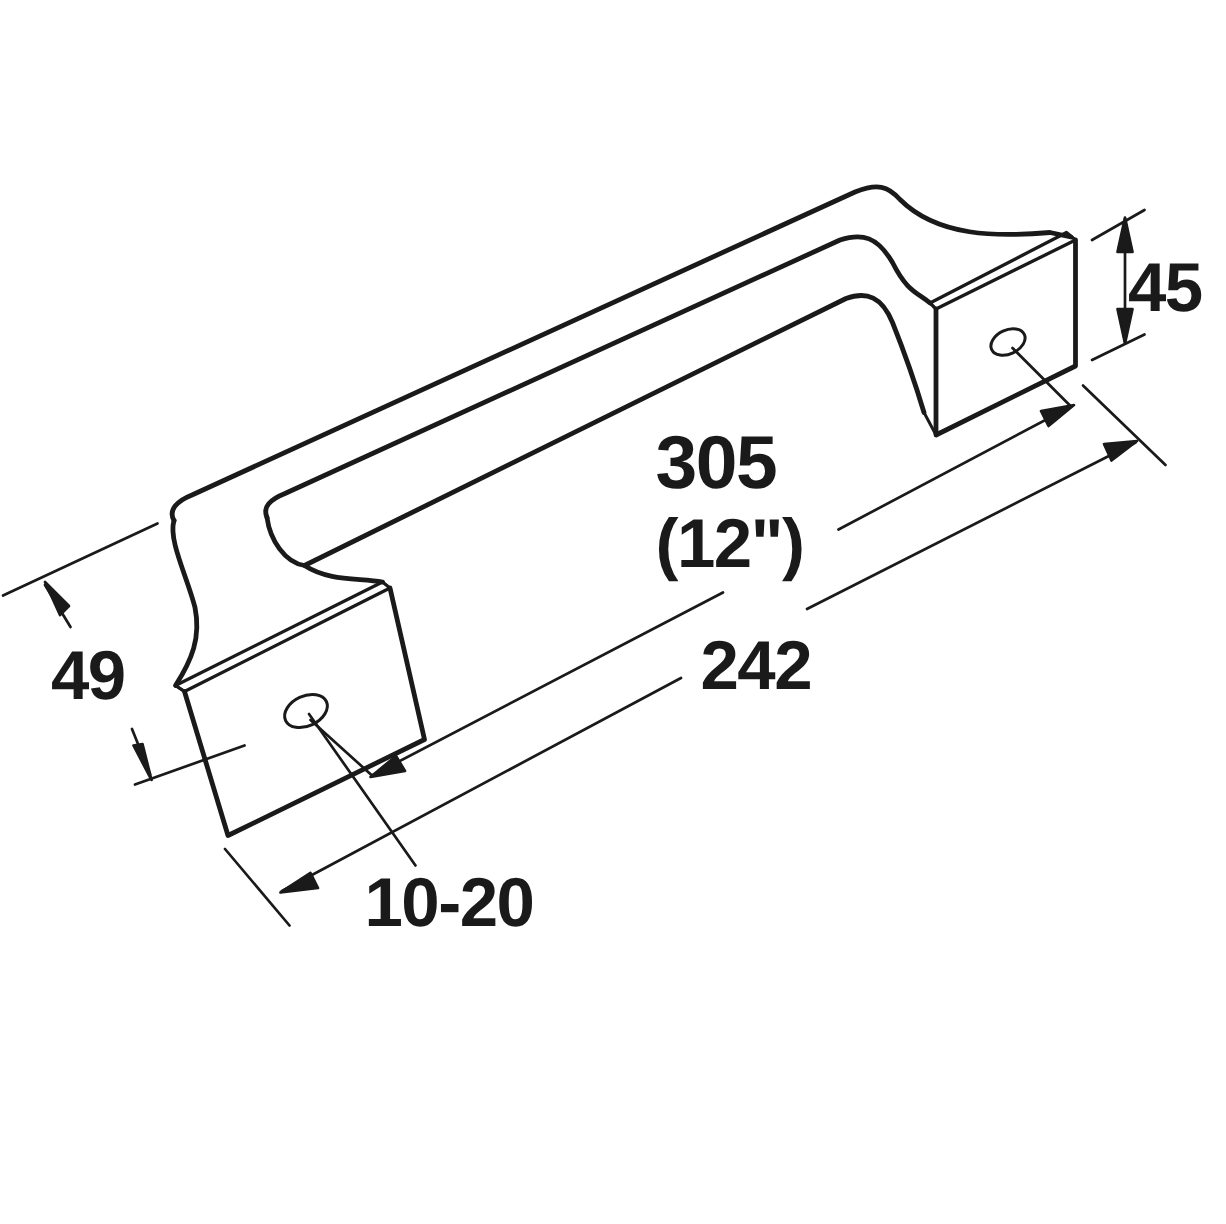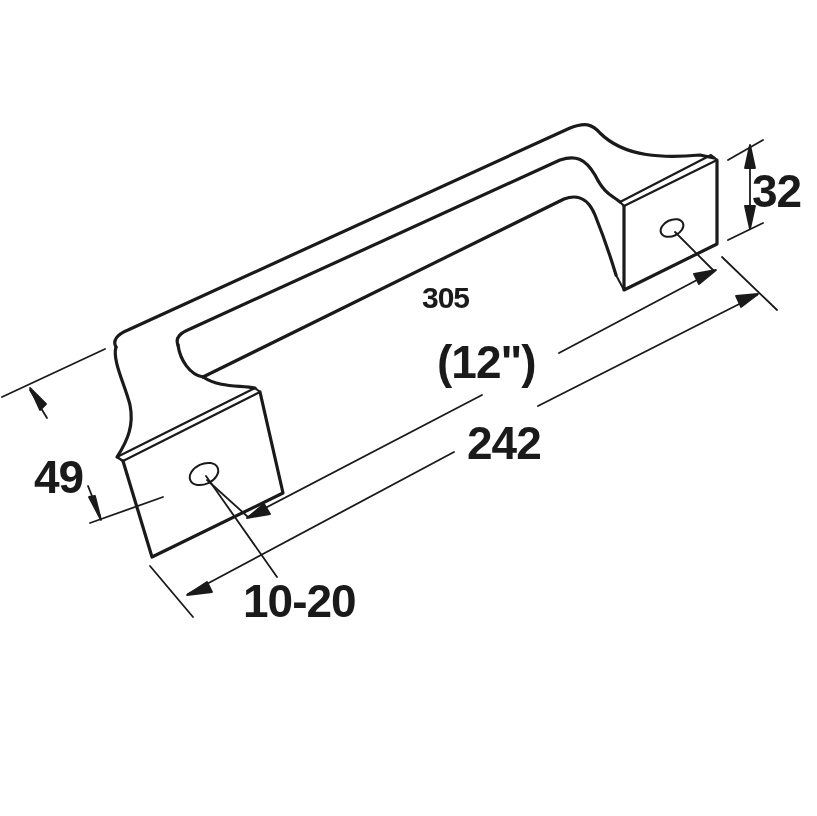--- a/index.html
+++ b/index.html
@@ -1,21 +1,21 @@
 <!DOCTYPE html>
 <html><head>
 <meta charset="utf-8">
 <style>
   html, body { margin: 0; padding: 0; background: #ffffff; }
   .canvas { position: relative; width: 817px; height: 816px; background: #ffffff; overflow: hidden; }
   svg.drawing { position: absolute; left: 0; top: 0; }
   .lbl { position: absolute; font-family: "Liberation Sans", sans-serif; font-weight: bold; color: #1a1a1a; line-height: 1; white-space: nowrap; letter-spacing: -1px; }
-  .l-49 { left: 34px; top: 427px; font-size: 46px; margin-top: 27px; }
+  .l-49 { left: 34px; top: 427px; font-size: 46px; }
   .l-32 { left: 752px; top: 168px; font-size: 46px; }
-  .l-305 { left: 422px; top: 283px; font-size: 30px; text-align: right; }
+  .l-305 { left: 437px; top: 283px; font-size: 50px; text-align: right; }
   .l-12 { left: 437px; top: 339px; font-size: 46px; }
   .l-335 { left: 467px; top: 420px; font-size: 46px; }
   .l-1024 { left: 243px; top: 578px; font-size: 46px; }
 </style>
 </head>
 <body>
 
 <div class="canvas">
   <svg class="drawing" width="817" height="816" viewBox="0 0 817 816" fill="none" stroke="#1a1a1a" stroke-linecap="round" stroke-linejoin="round">
 
@@ -80,18 +80,18 @@
       <path d="M 758 294 L 736 296 L 741 307 Z" fill="#1a1a1a"></path>
       <path d="M 187 595 L 207 582 L 212 592 Z" fill="#1a1a1a"></path>
     </g>
 
     <g stroke-width="1.8">
       <line x1="206" y1="476" x2="277" y2="577"></line>
     </g>
   </svg>
 
   <div class="lbl l-49">49</div>
-  <div class="lbl l-32">32</div>
+  <div class="lbl l-32">45</div>
   <div class="lbl l-305">305</div>
   <div class="lbl l-12">(12")</div>
   <div class="lbl l-335">242</div>
   <div class="lbl l-1024">10-20</div>
 </div>
 
 </body></html>

